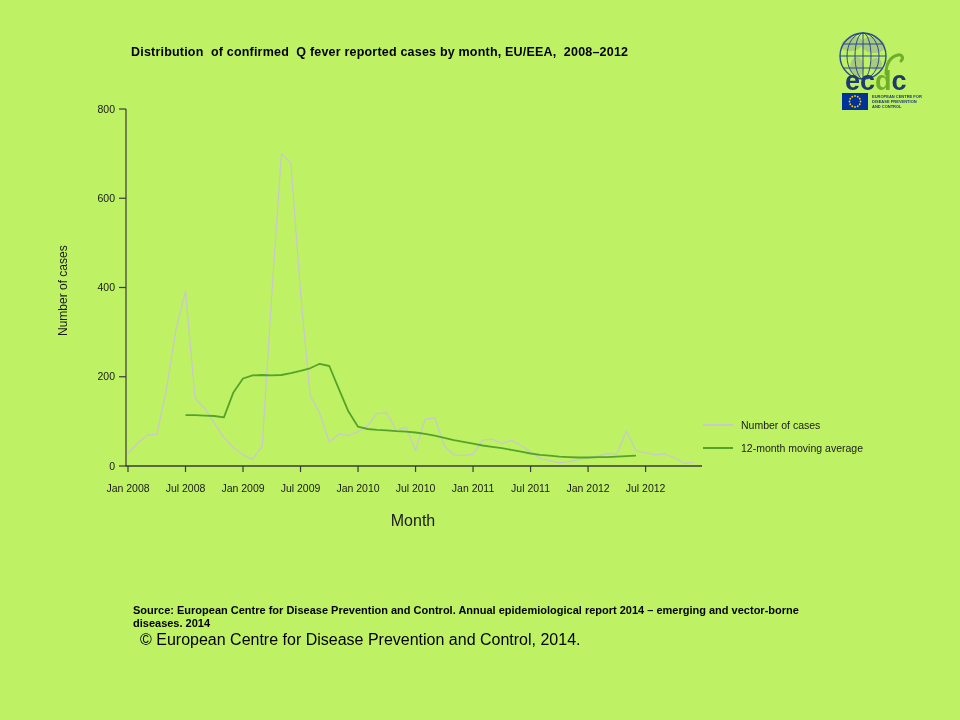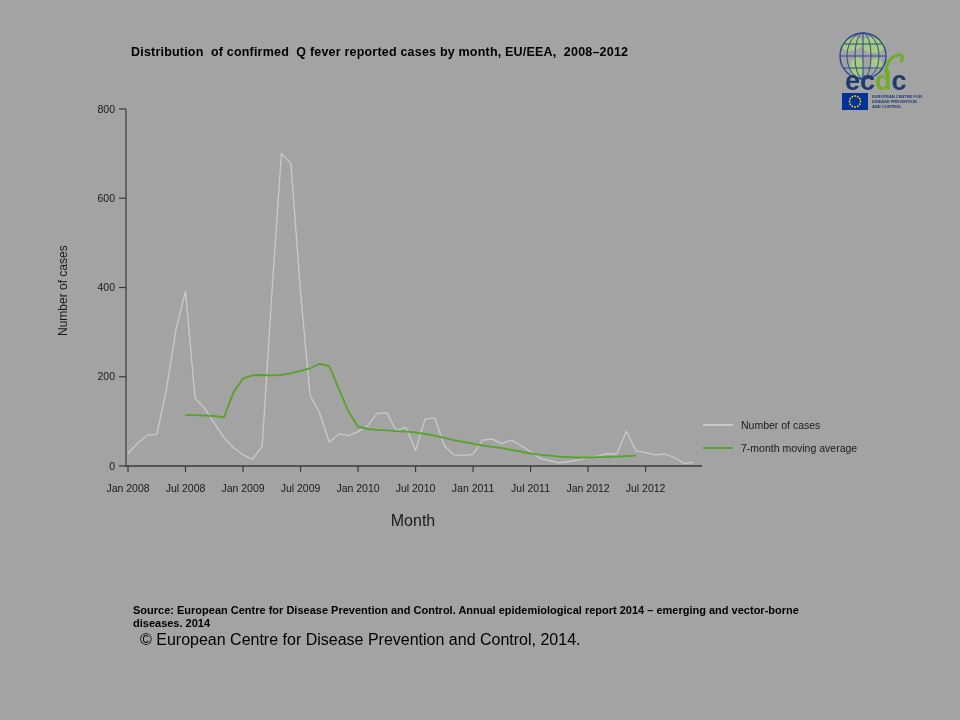--- a/index.html
+++ b/index.html
@@ -1,16 +1,16 @@
 <!DOCTYPE html>
 <html><head>
 <meta charset="utf-8">
 <style>
   html,body{margin:0;padding:0;background:#fff;}
-  .page{position:relative;width:960px;height:720px;background:#a3a3a3;overflow:hidden;
+  .page{position:relative;width:960px;height:720px;background:#bef264;overflow:hidden;
         font-family:"Liberation Sans",sans-serif;color:#1a1a1a;}
   .title{position:absolute;left:131px;top:45px;font-size:12.5px;font-weight:bold;
          letter-spacing:.2px;white-space:pre;color:#000;}
   #chart{position:absolute;left:0;top:0;}
   .ylabel{position:absolute;left:56px;top:231px;height:120px;width:16px;
           writing-mode:vertical-rl;transform:rotate(180deg);
           font-size:12px;color:#1a1a1a;text-align:center;white-space:nowrap;}
   .xlabel{position:absolute;left:263px;top:512px;width:300px;text-align:center;
           font-size:16px;color:#1a1a1a;}
   .legend-label{position:absolute;font-size:10.5px;color:#1a1a1a;white-space:nowrap;}
@@ -110,19 +110,19 @@
     <polyline fill="none" points="185.5,415.1 195.1,415.1 204.7,415.6 214.3,416.0 223.9,417.4 233.4,392.4 243.0,378.5 252.6,375.4 262.2,375.0 271.8,375.4 281.4,375.0 290.9,373.2 300.5,370.9 310.1,368.3 319.7,363.8 329.3,366.0 338.9,389.2 348.5,411.6 358.0,426.7 367.6,429.0 377.2,429.9 386.8,430.3 396.4,431.2 406.0,431.6 415.6,432.5 425.1,433.9 434.7,435.7 444.3,437.9 453.9,440.1 463.5,441.9 473.1,443.7 482.6,445.5 492.2,446.8 501.8,448.1 511.4,449.9 521.0,451.7 530.6,453.5 540.2,454.8 549.7,455.7 559.3,456.6 568.9,457.1 578.5,457.5 588.1,457.5 597.7,457.1 607.3,457.1 616.8,456.6 626.4,456.2 636.0,455.7" stroke="#55a32b" stroke-width="1.8" stroke-linejoin="round"></polyline>
   </svg>
 
   <div class="ylabel">Number of cases</div>
   <div class="xlabel">Month</div>
 
   <div>
     <div class="legend-swatch" style="left: 703px; top: 424px; background: rgb(201, 201, 201);"></div>
     <div class="legend-label" style="left:741px;top:419px;">Number of cases</div>
     <div class="legend-swatch" style="left: 703px; top: 447px; background: rgb(85, 163, 43);"></div>
-    <div class="legend-label" style="left:741px;top:442px;">7-month moving average</div>
+    <div class="legend-label" style="left:741px;top:442px;">12-month moving average</div>
   </div>
 
   <div class="src-bold">Source: European Centre for Disease Prevention and Control.  Annual epidemiological report 2014 – emerging and vector-borne diseases. 2014</div>
   <div class="copyright">© European Centre for Disease Prevention and Control, 2014.</div>
 
 </div>
 
 </body></html>

